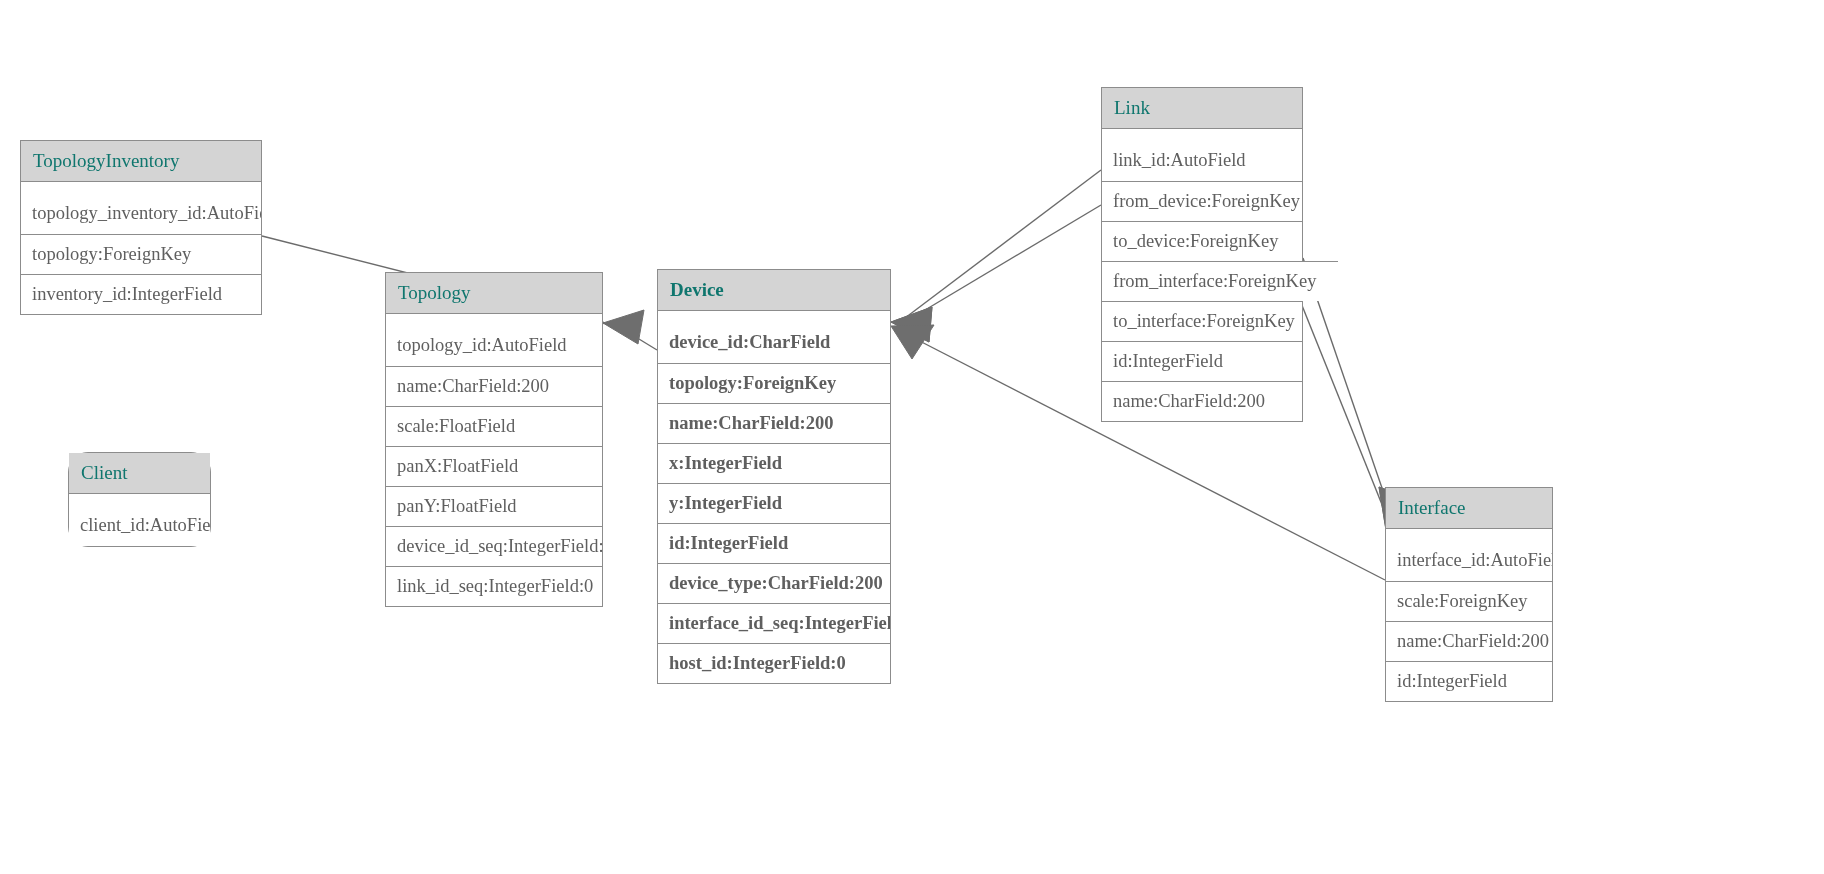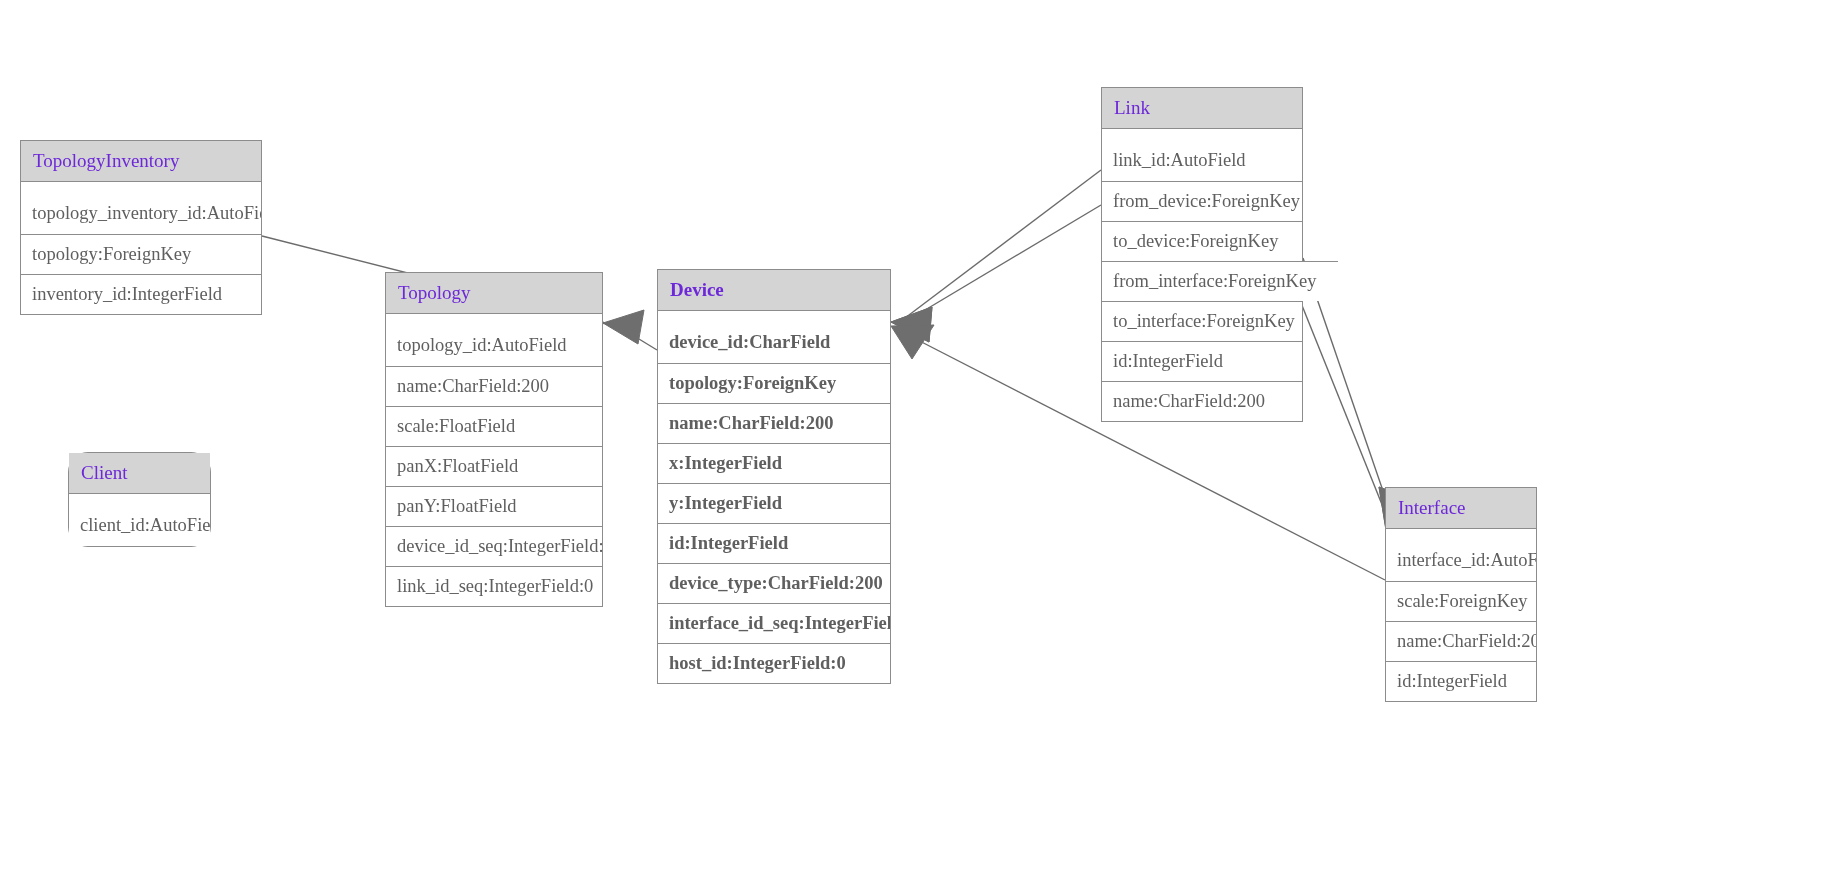--- a/index.html
+++ b/index.html
@@ -27,21 +27,21 @@
     position: absolute;
     box-sizing: border-box;
     border: 1px solid #8c8c8c;
     background: #ffffff;
     z-index: 2;
   }
   .entity-header {
     box-sizing: border-box;
     background: #d4d4d4;
     border-bottom: 1px solid #8c8c8c;
-    color: #6d28d9;
+    color: #0f766e;
     font-size: 19px;
     line-height: 40px;
     height: 41px;
     padding: 0 0 0 12px;
     white-space: nowrap;
     overflow: hidden;
   }
   .entity-row {
     box-sizing: border-box;
     height: 40px;
@@ -134,21 +134,21 @@
         <div class="entity-rows">
           <div class="entity-row">link_id:AutoField</div>
           <div class="entity-row">from_device:ForeignKey</div>
           <div class="entity-row">to_device:ForeignKey</div>
           <div class="entity-row row-wide">from_interface:ForeignKey</div>
           <div class="entity-row">to_interface:ForeignKey</div>
           <div class="entity-row">id:IntegerField</div>
           <div class="entity-row">name:CharField:200</div>
         </div>
       </div>
-      <div class="entity" style="left: 1385px; top: 487px; width: 152px;">
+      <div class="entity" style="left: 1385px; top: 487px; width: 168px;">
         <div class="entity-header">Interface</div>
         <div class="entity-rows">
           <div class="entity-row">interface_id:AutoField</div>
           <div class="entity-row">scale:ForeignKey</div>
           <div class="entity-row">name:CharField:200</div>
           <div class="entity-row">id:IntegerField</div>
         </div>
       </div>
     </div>
 

